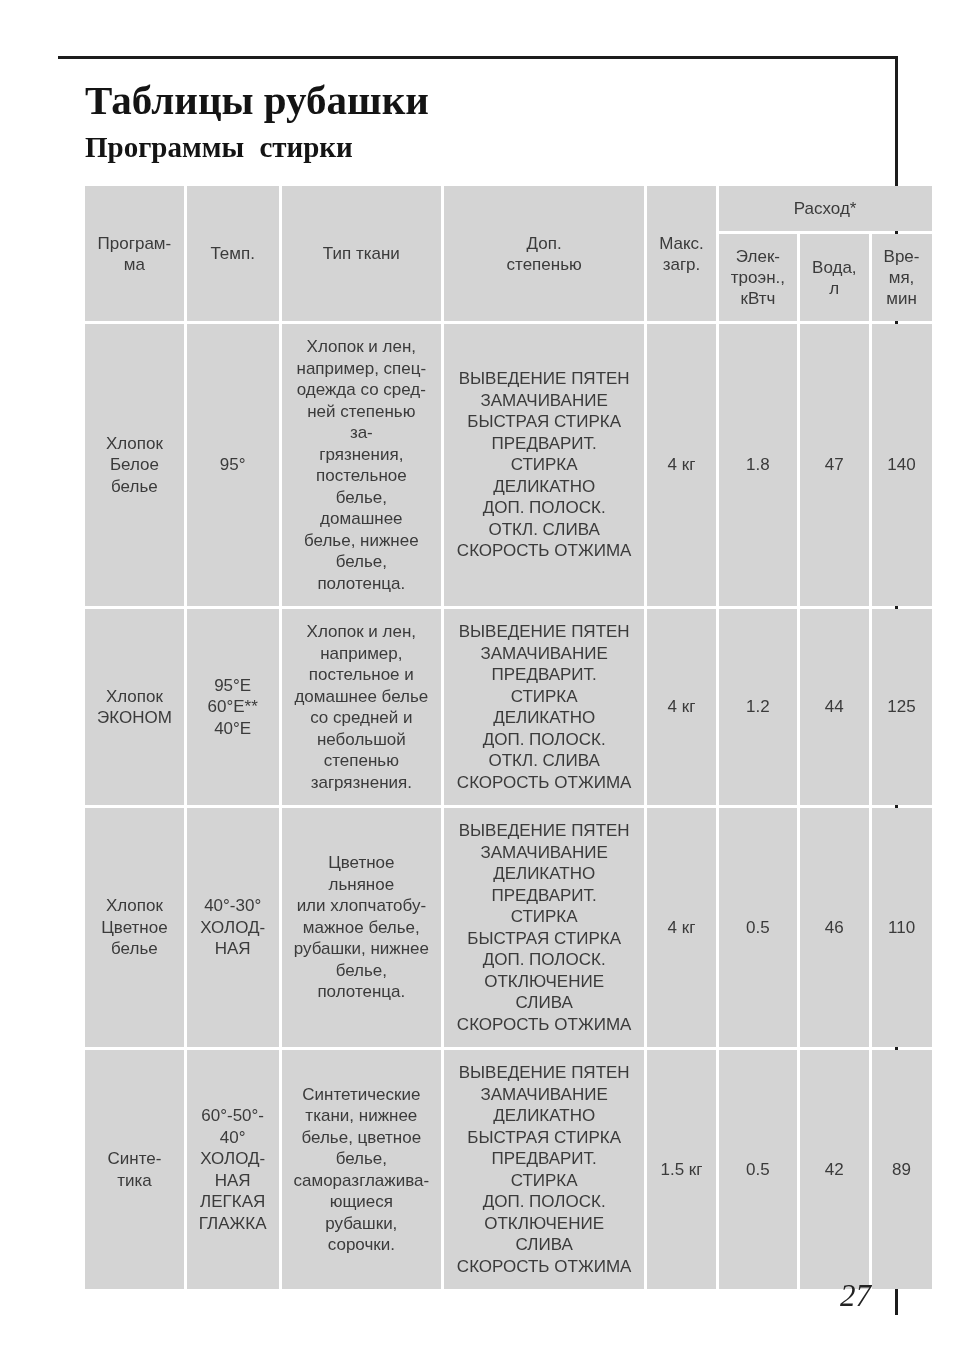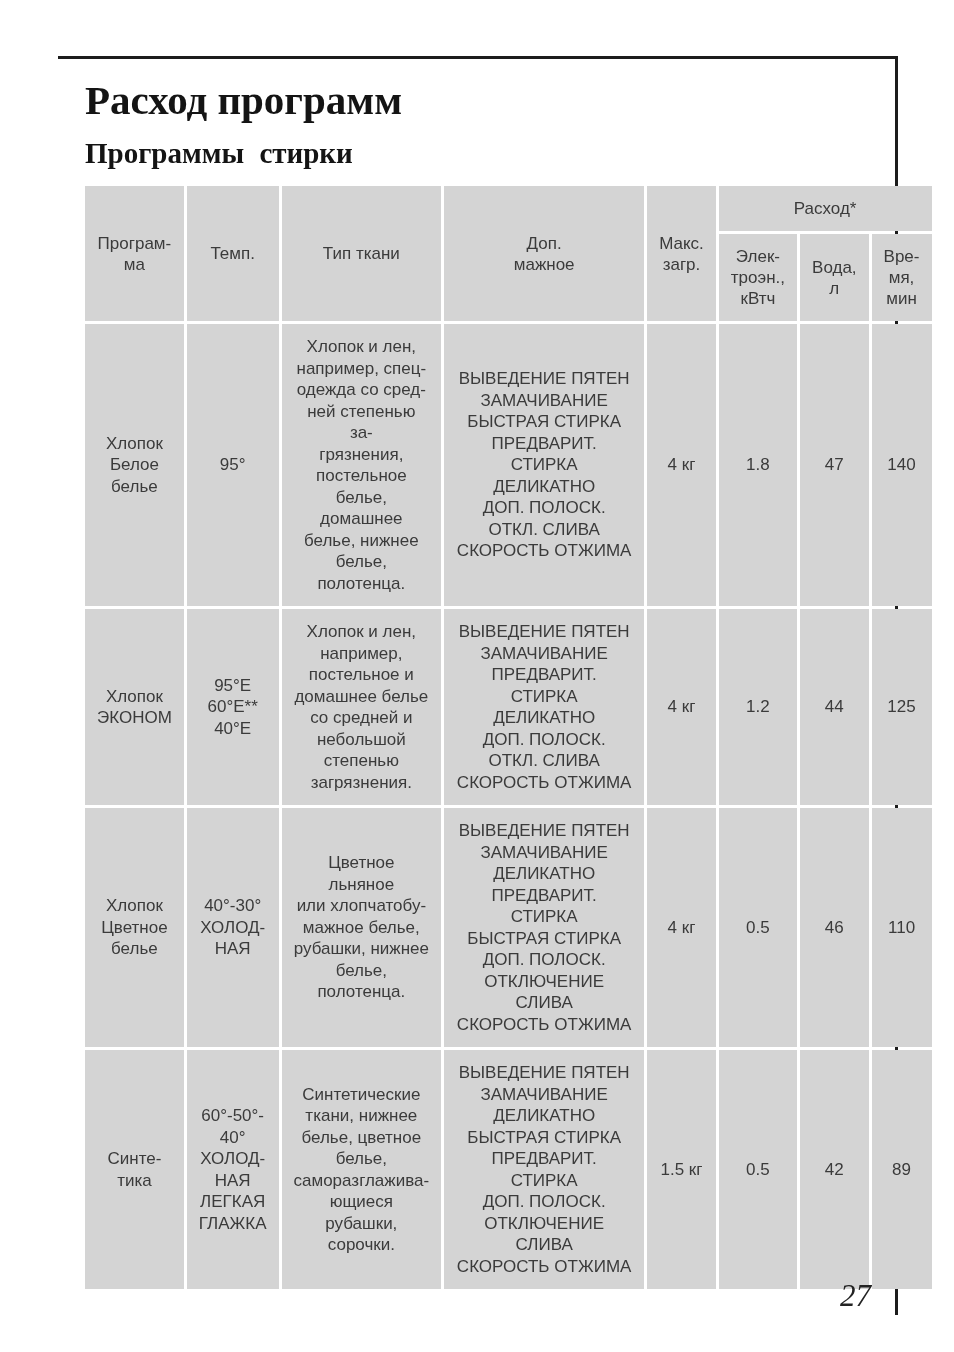--- a/index.html
+++ b/index.html
@@ -37,21 +37,21 @@
     top: 76px;
     font-family: "Liberation Serif", serif;
     font-weight: bold;
     font-size: 41px;
     color: #141414;
     white-space: nowrap;
   }
   .subtitle {
     position: absolute;
     left: 85px;
-    top: 137px;
+    top: 131px;
     font-family: "Liberation Serif", serif;
     font-weight: bold;
     font-size: 29px;
     color: #141414;
     word-spacing: 8px;
     white-space: nowrap;
   }
   table.progtable {
     position: absolute;
     left: 82px;
@@ -102,42 +102,42 @@
   }
 </style>
 </head>
 <body>
 
 <div class="page">
 
   <div class="rule-top"></div>
   <div class="rule-right"></div>
 
-  <div class="title">Расход программ</div>
+  <div class="title">Таблицы рубашки</div>
   <div class="subtitle">Программы стирки</div>
 
   <table class="progtable">
     <colgroup>
       <col style="width:89px">
       <col style="width:85px">
       <col style="width:158px">
       <col style="width:200px">
       <col style="width:58px">
       <col style="width:69px">
       <col style="width:56px">
       <col style="width:52px">
     </colgroup>
     <tbody>
       <tr class="hrow1">
         <th rowspan="2">Програм-
 ма</th>
         <th rowspan="2" class="bold-h">Темп.</th>
         <th rowspan="2">Тип ткани</th>
         <th rowspan="2">Доп.
-мажное</th>
+степенью</th>
         <th rowspan="2">Макс.
 загр.</th>
         <th colspan="3">Расход*</th>
       </tr>
       <tr class="hrow2">
         <th>Элек-
 троэн.,
 кВтч</th>
         <th>Вода,
 л</th>

